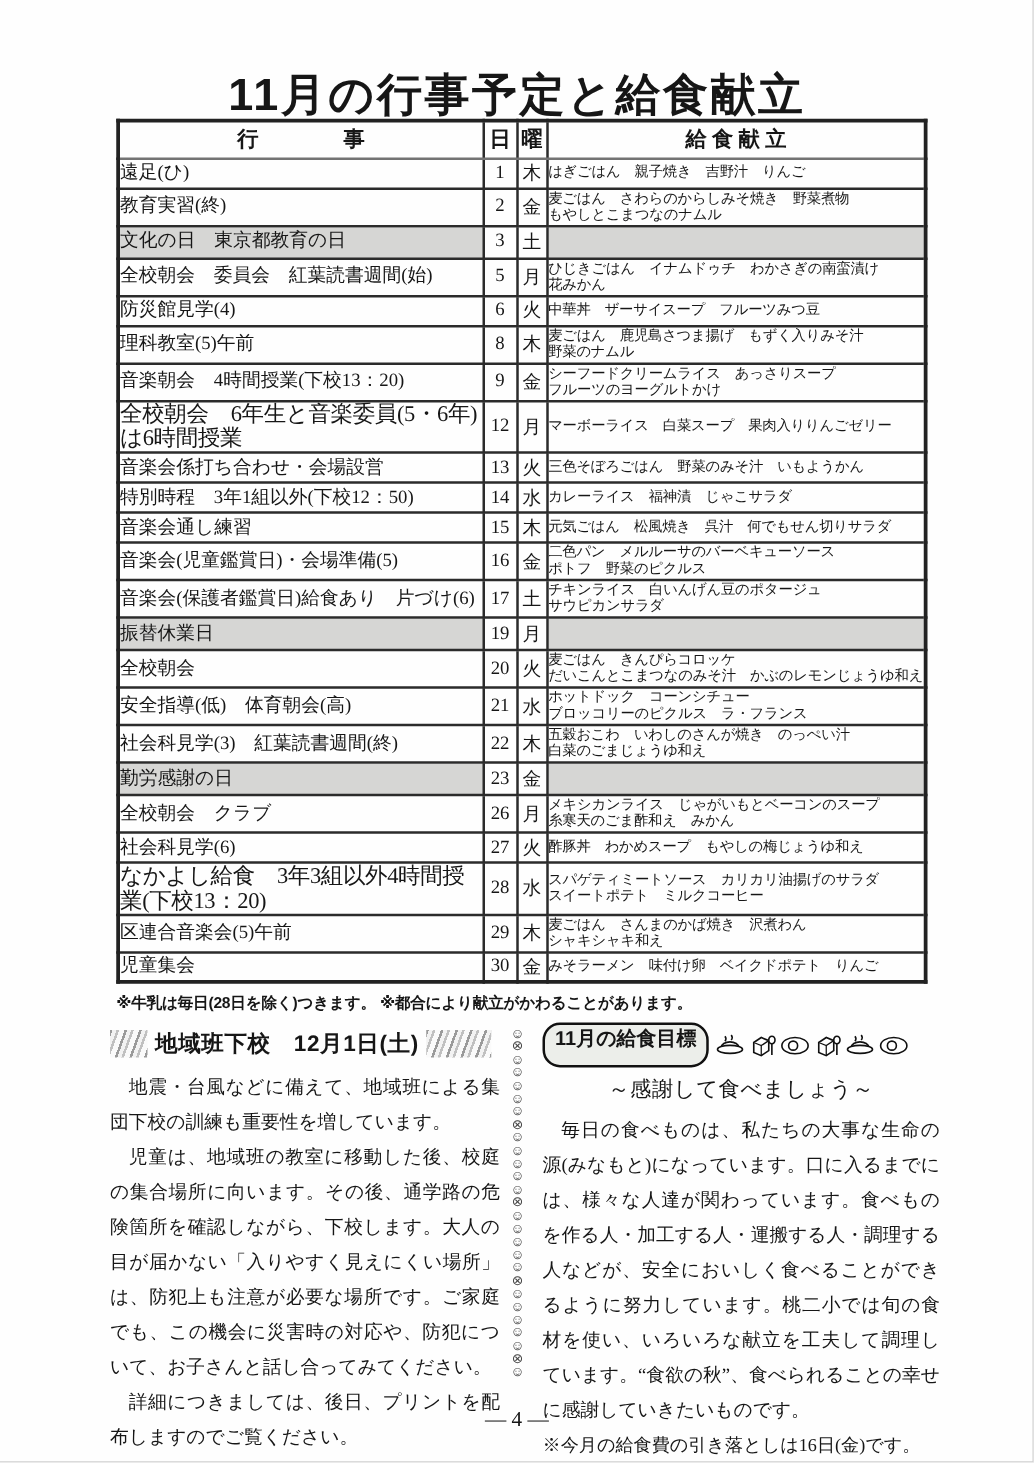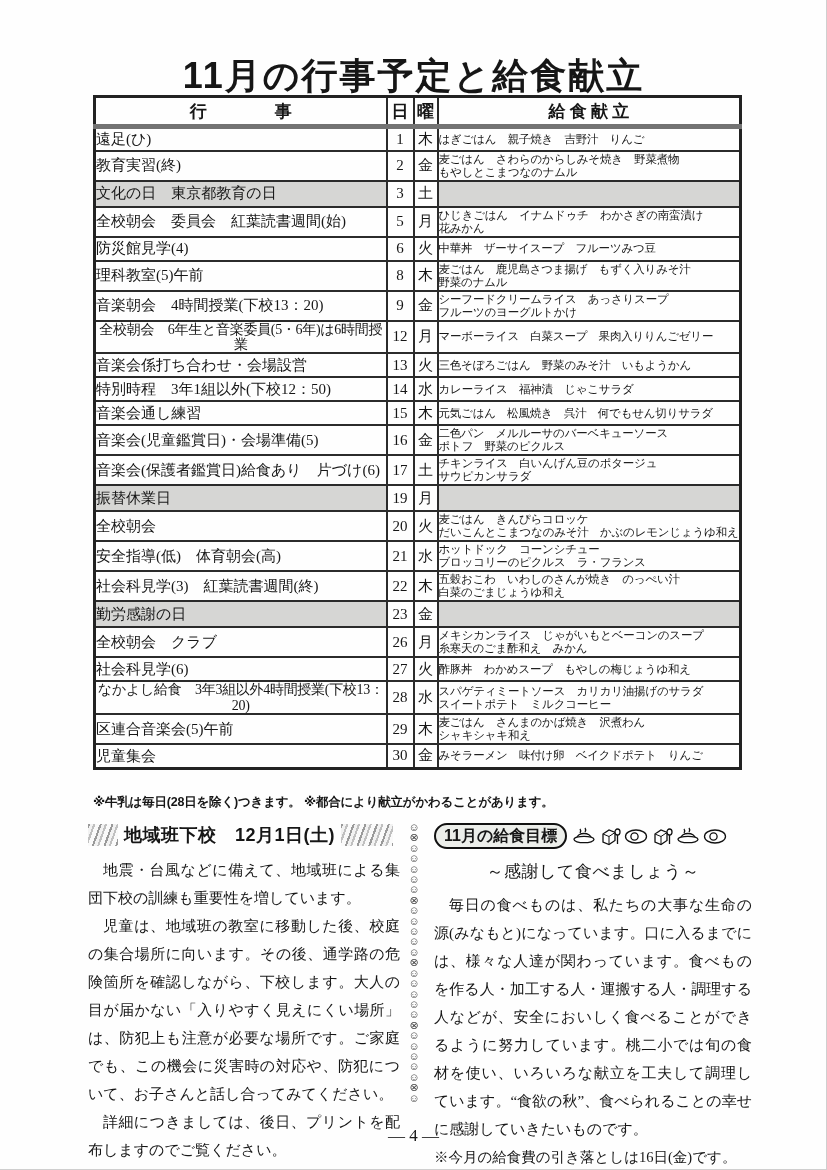--- a/index.html
+++ b/index.html
@@ -13,25 +13,25 @@
     font-size:36px;font-weight:bold;letter-spacing:2px;margin:0;
     font-family:"Liberation Sans","DejaVu Sans",sans-serif;
   }
   .table-wrap{position:absolute;left:93px;top:95px;width:646px;}
   table.sched{border-collapse:collapse;table-layout:fixed;width:646px;border:3px solid #222;}
   table.sched col.c1{width:292px;} table.sched col.c2{width:27px;}
   table.sched col.c3{width:24px;}  table.sched col.c4{width:303px;}
   table.sched td,table.sched th{border:2px solid #2b2b2b;padding:0;vertical-align:middle;overflow:hidden;}
   tr.hd{height:30px;}
   tr.hd th{font-size:17px;font-weight:bold;text-align:center;
-    font-family:"Liberation Serif","DejaVu Serif",serif;border-bottom:5px solid #737373;}
+    font-family:"Liberation Serif","DejaVu Serif",serif;border-bottom:2px solid #737373;}
   tr.r-s{height:24px;} tr.r-d{height:30px;} tr.r-h{height:26px;}
   td.c-event{font-family:"Liberation Serif","DejaVu Serif",serif;font-size:15px;
     padding:0 4px 0 7px;white-space:pre-line;line-height:1.1;}
-  td.c-event.condensed{font-size:14px;letter-spacing:-0.3px;text-align:center;}
+  td.c-event.condensed{font-size:18px;letter-spacing:-0.3px;}
   td.c-event.tiny{font-size:11px;letter-spacing:-0.3px;line-height:12px;}
   td.c-day,td.c-wd{font-family:"Liberation Serif","DejaVu Serif",serif;
     font-size:15px;text-align:center;}
   td.c-menu{font-size:11.5px;line-height:13px;padding:1px 3px 1px 6px;letter-spacing:-0.2px;}
   td.hol{background:#d6d6d4;}
   .footnote{position:absolute;top:794px;left:93px;width:646px;text-align:left;
     font-size:12.5px;font-weight:bold;letter-spacing:-0.2px;}
   .bottom{position:absolute;top:822px;left:88px;width:664px;display:flex;}
   .col-left{width:312px;}
   .col-right{width:318px;margin-left:12px;}
@@ -40,21 +40,21 @@
   .divider span{display:block;}
   .left-title{display:flex;align-items:center;gap:6px;height:26px;}
   .stripe{height:22px;background:repeating-linear-gradient(110deg,#9a9a9a 0 2px,#f2f2f2 2px 5px,#c0c0c0 5px 7px,#fafafa 7px 11px);}
   .stripe.s1{width:30px;} .stripe.s2{width:52px;}
   .left-title-text{font-size:18px;font-weight:bold;white-space:nowrap;letter-spacing:0.5px;}
   .body-text{margin-top:8px;font-family:"Liberation Serif","DejaVu Serif",serif;
     font-size:15px;line-height:28px;text-align:justify;}
   .body-text p{margin:0;text-indent:1em;}
   .right-title{display:flex;align-items:center;gap:5px;height:28px;}
   .bubble{border:2px solid #111;border-radius:14px;background:#eceeea;
-    font-size:16px;font-weight:bold;padding:1px 8px 0;white-space:nowrap;}
+    font-size:16px;font-weight:bold;padding:1px 8px 10px;white-space:nowrap;}
   .food-icons{display:flex;align-items:center;gap:3px;}
   .food-icons svg{display:block;}
   .subtitle{text-align:center;font-size:17px;font-weight:normal;margin-top:10px;letter-spacing:0.5px;}
   .note-line{font-family:"Liberation Serif","DejaVu Serif",serif;font-size:14.5px;line-height:28px;}
   .page-num{position:absolute;top:1126px;left:0;width:100%;text-align:center;
     font-family:"Liberation Serif","DejaVu Serif",serif;font-size:17px;}
 </style>
 </head>
 <body>
 

